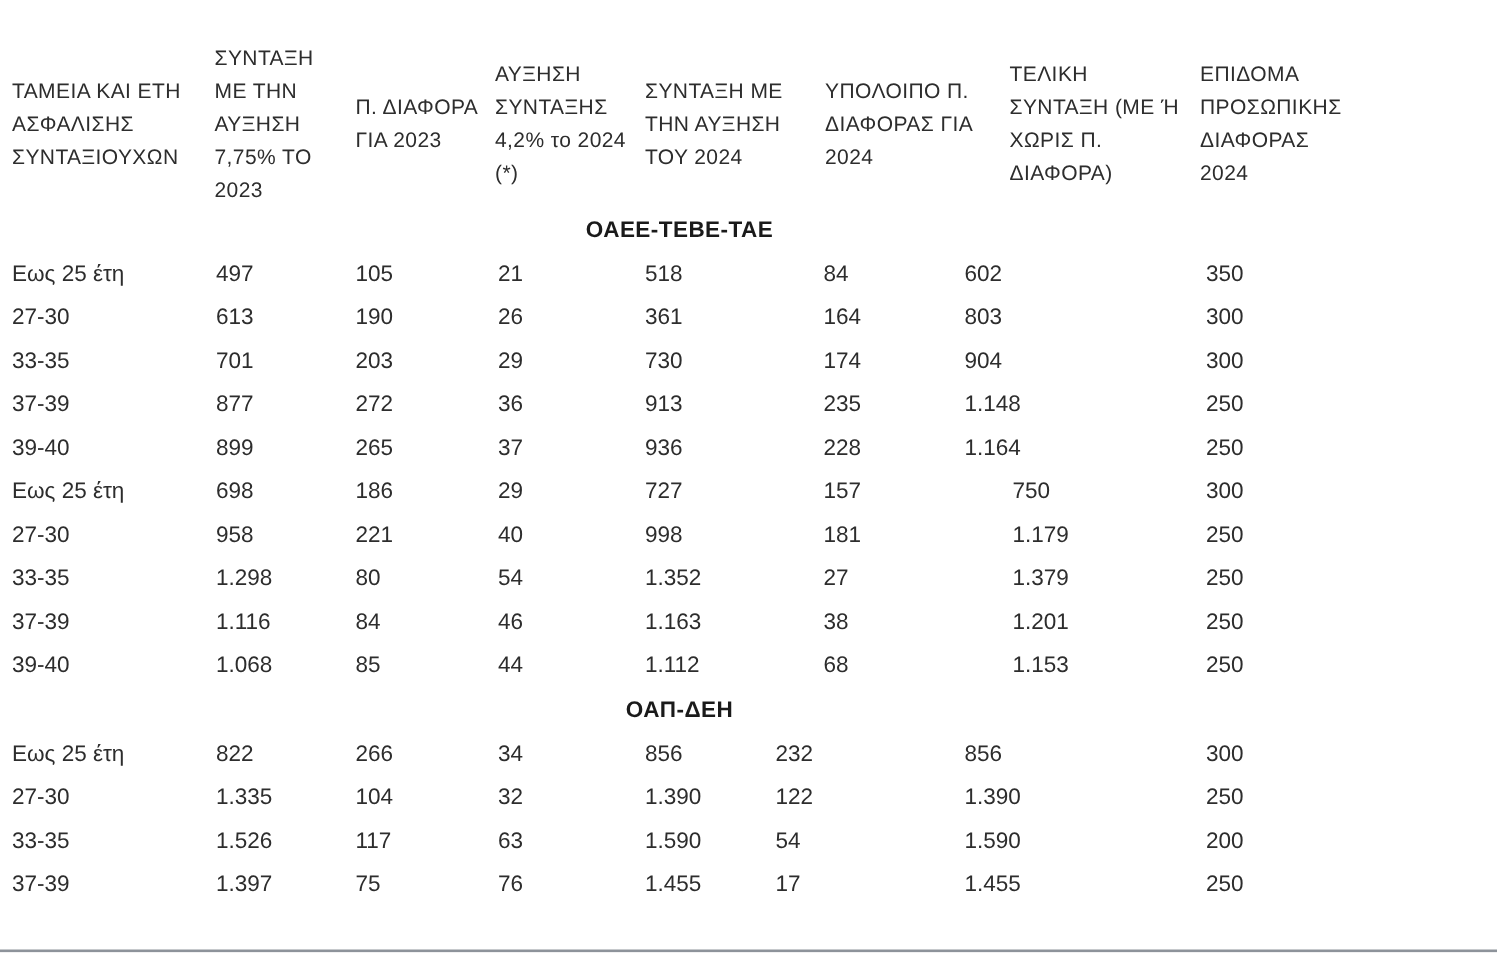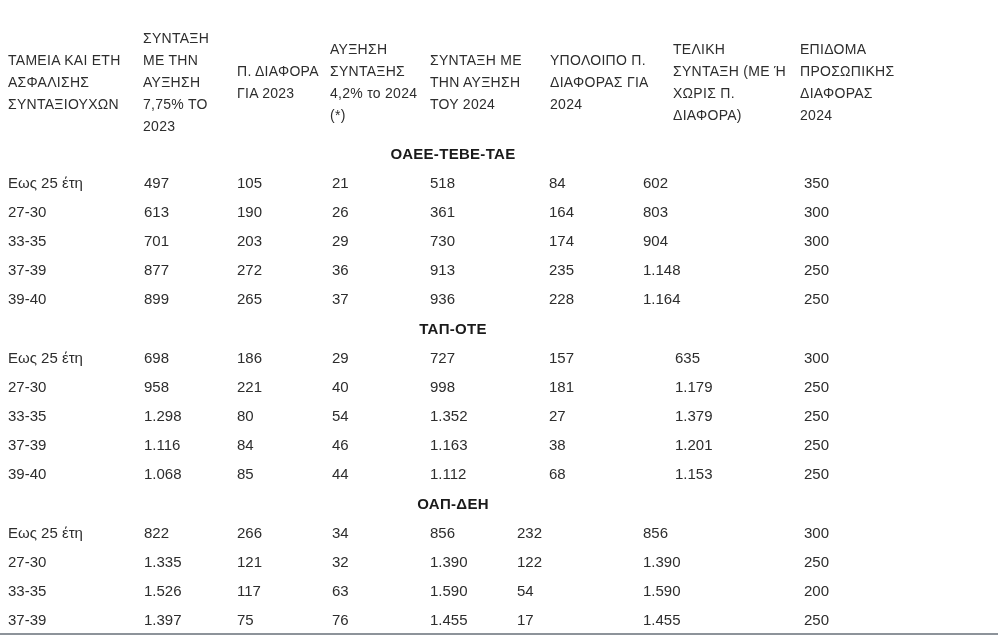--- a/index.html
+++ b/index.html
@@ -157,31 +157,28 @@
       <col style="width:136px">
         <col style="width:93px">
         <col style="width:95px">
         <col style="width:98px">
       <col style="width:119px">
         <col style="width:126px">
         <col style="width:129px">
         <col style="width:104px">
     </colgroup>
     <tbody>
-        <tr class="section-row">
-      <td colspan="8">ΤΑΠ-ΟΤΕ</td>
-    </tr>
     <tr>
       <td>Εως 25 έτη</td>
       <td>698</td>
       <td>186</td>
       <td>29</td>
       <td>727</td>
       <td>157</td>
-      <td>635</td>
+      <td>750</td>
       <td>300</td>
     </tr>
     <tr>
       <td>27-30</td>
       <td>958</td>
       <td>221</td>
       <td>40</td>
       <td>998</td>
       <td>181</td>
       <td>1.179</td>
@@ -241,21 +238,21 @@
       <td>266</td>
       <td>34</td>
       <td>856</td>
       <td>232</td>
       <td>856</td>
       <td>300</td>
     </tr>
     <tr>
       <td>27-30</td>
       <td>1.335</td>
-      <td>121</td>
+      <td>104</td>
       <td>32</td>
       <td>1.390</td>
       <td>122</td>
       <td>1.390</td>
       <td>250</td>
     </tr>
     <tr>
       <td>33-35</td>
       <td>1.526</td>
       <td>117</td>

